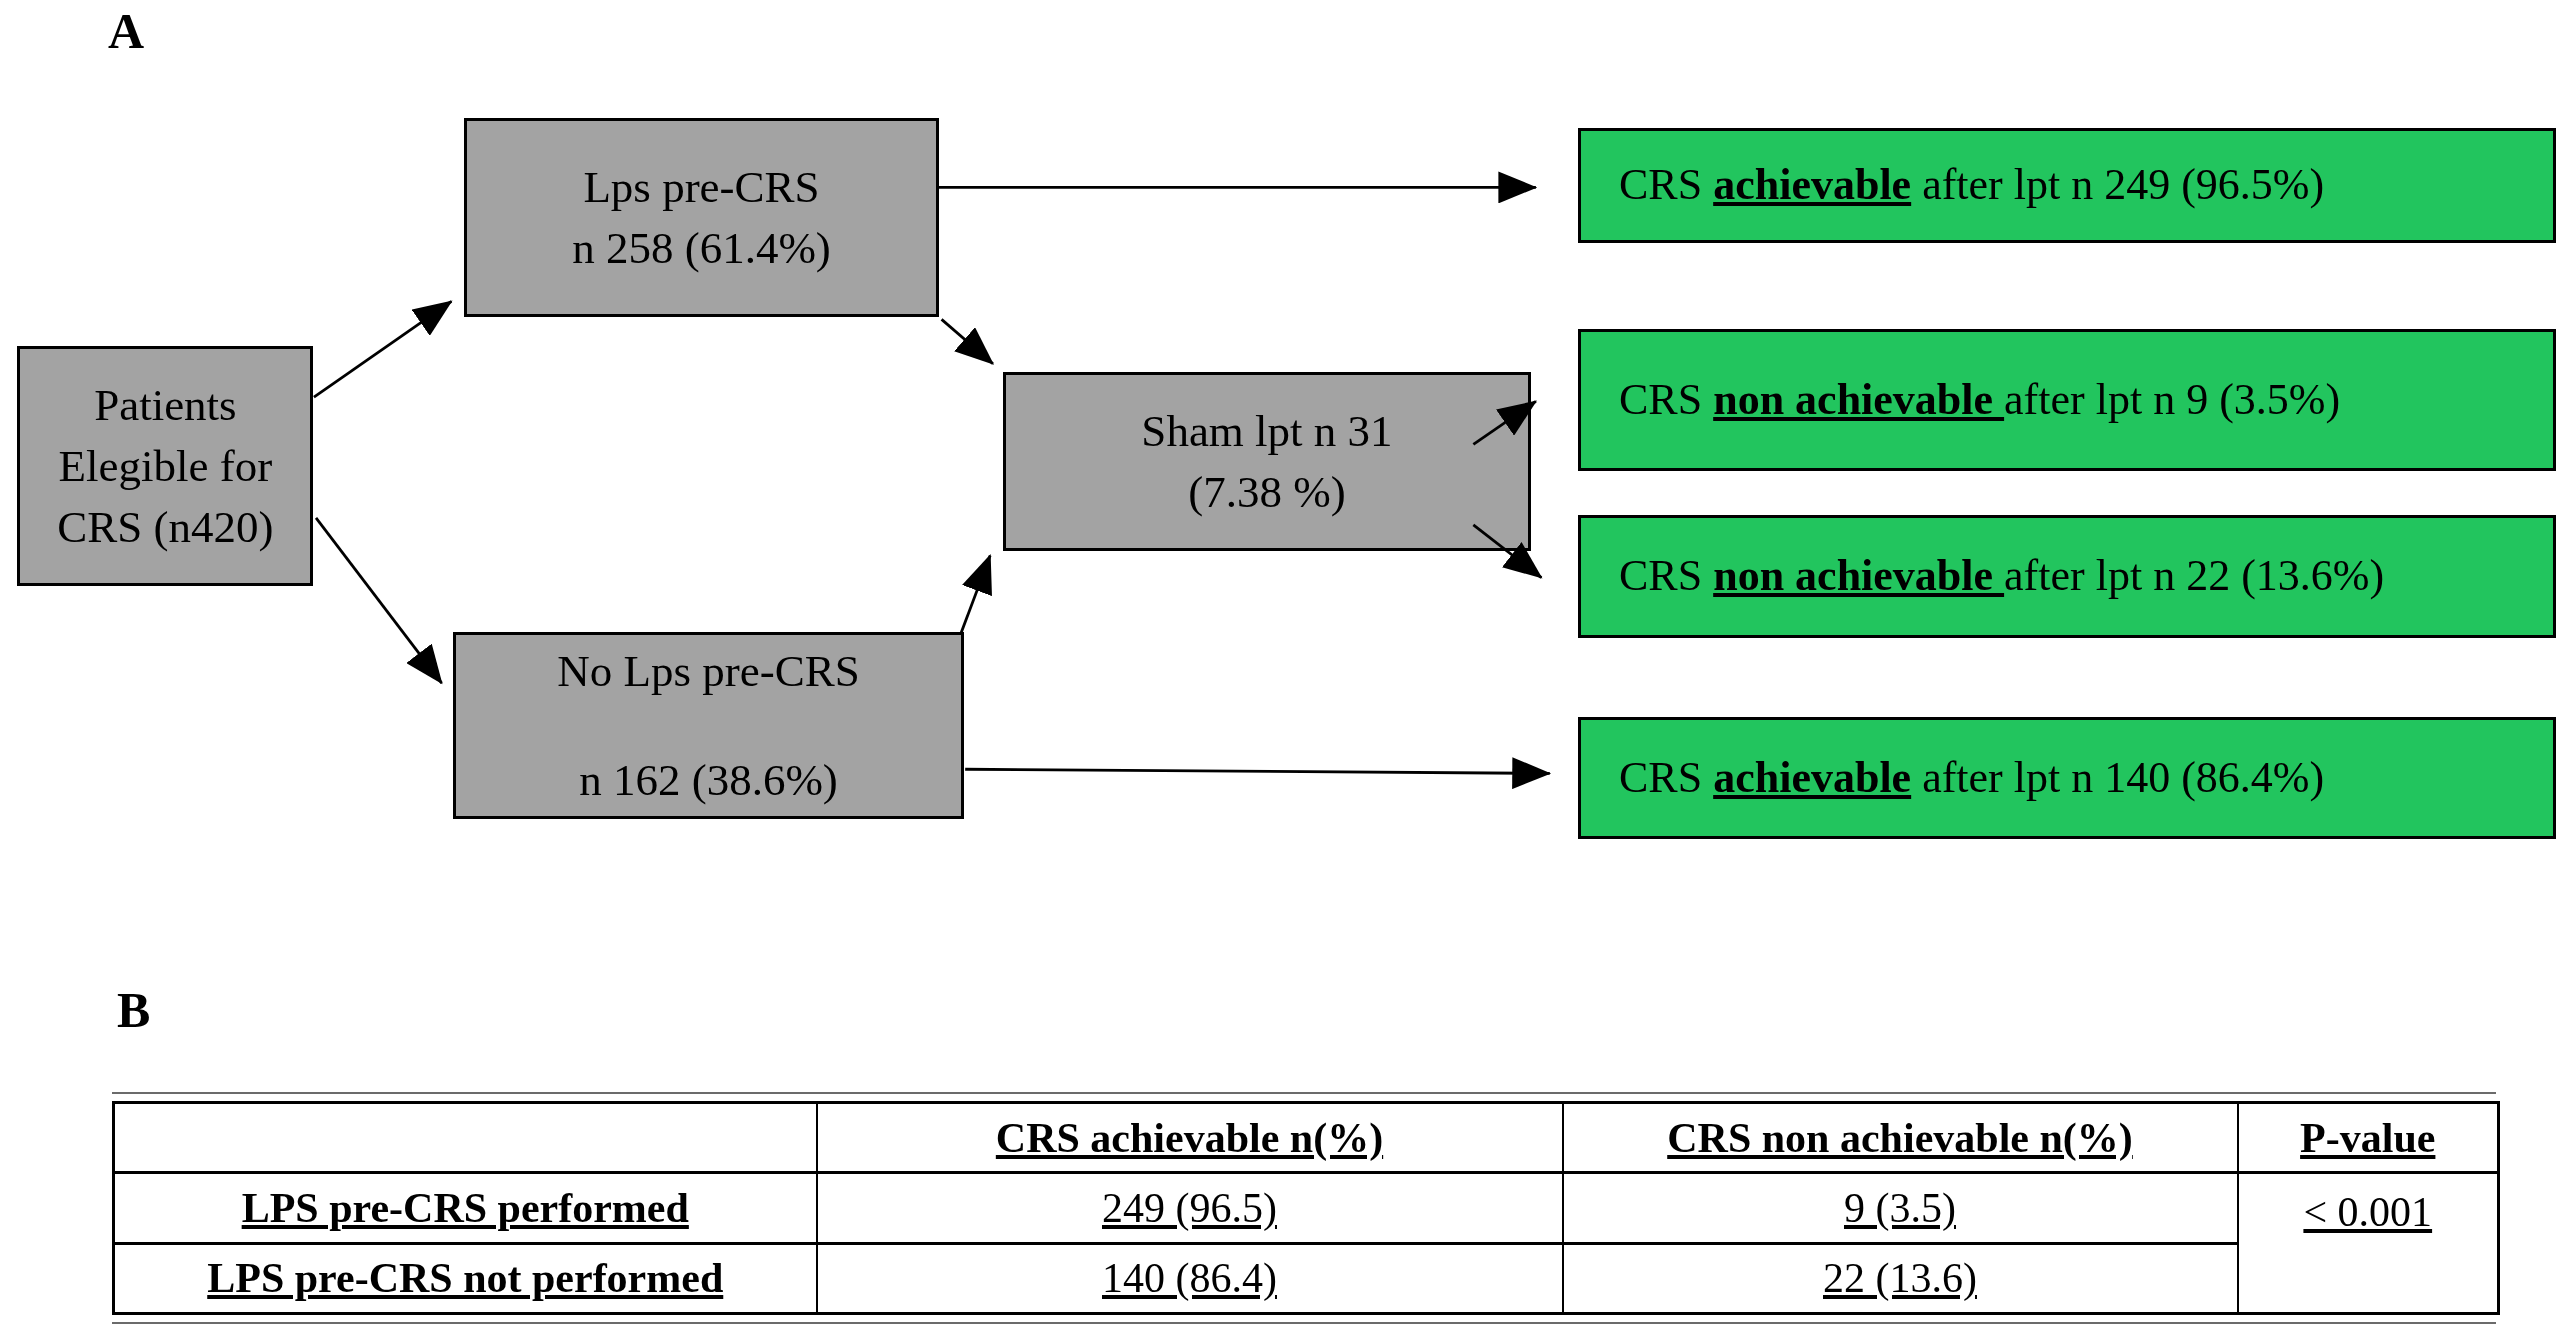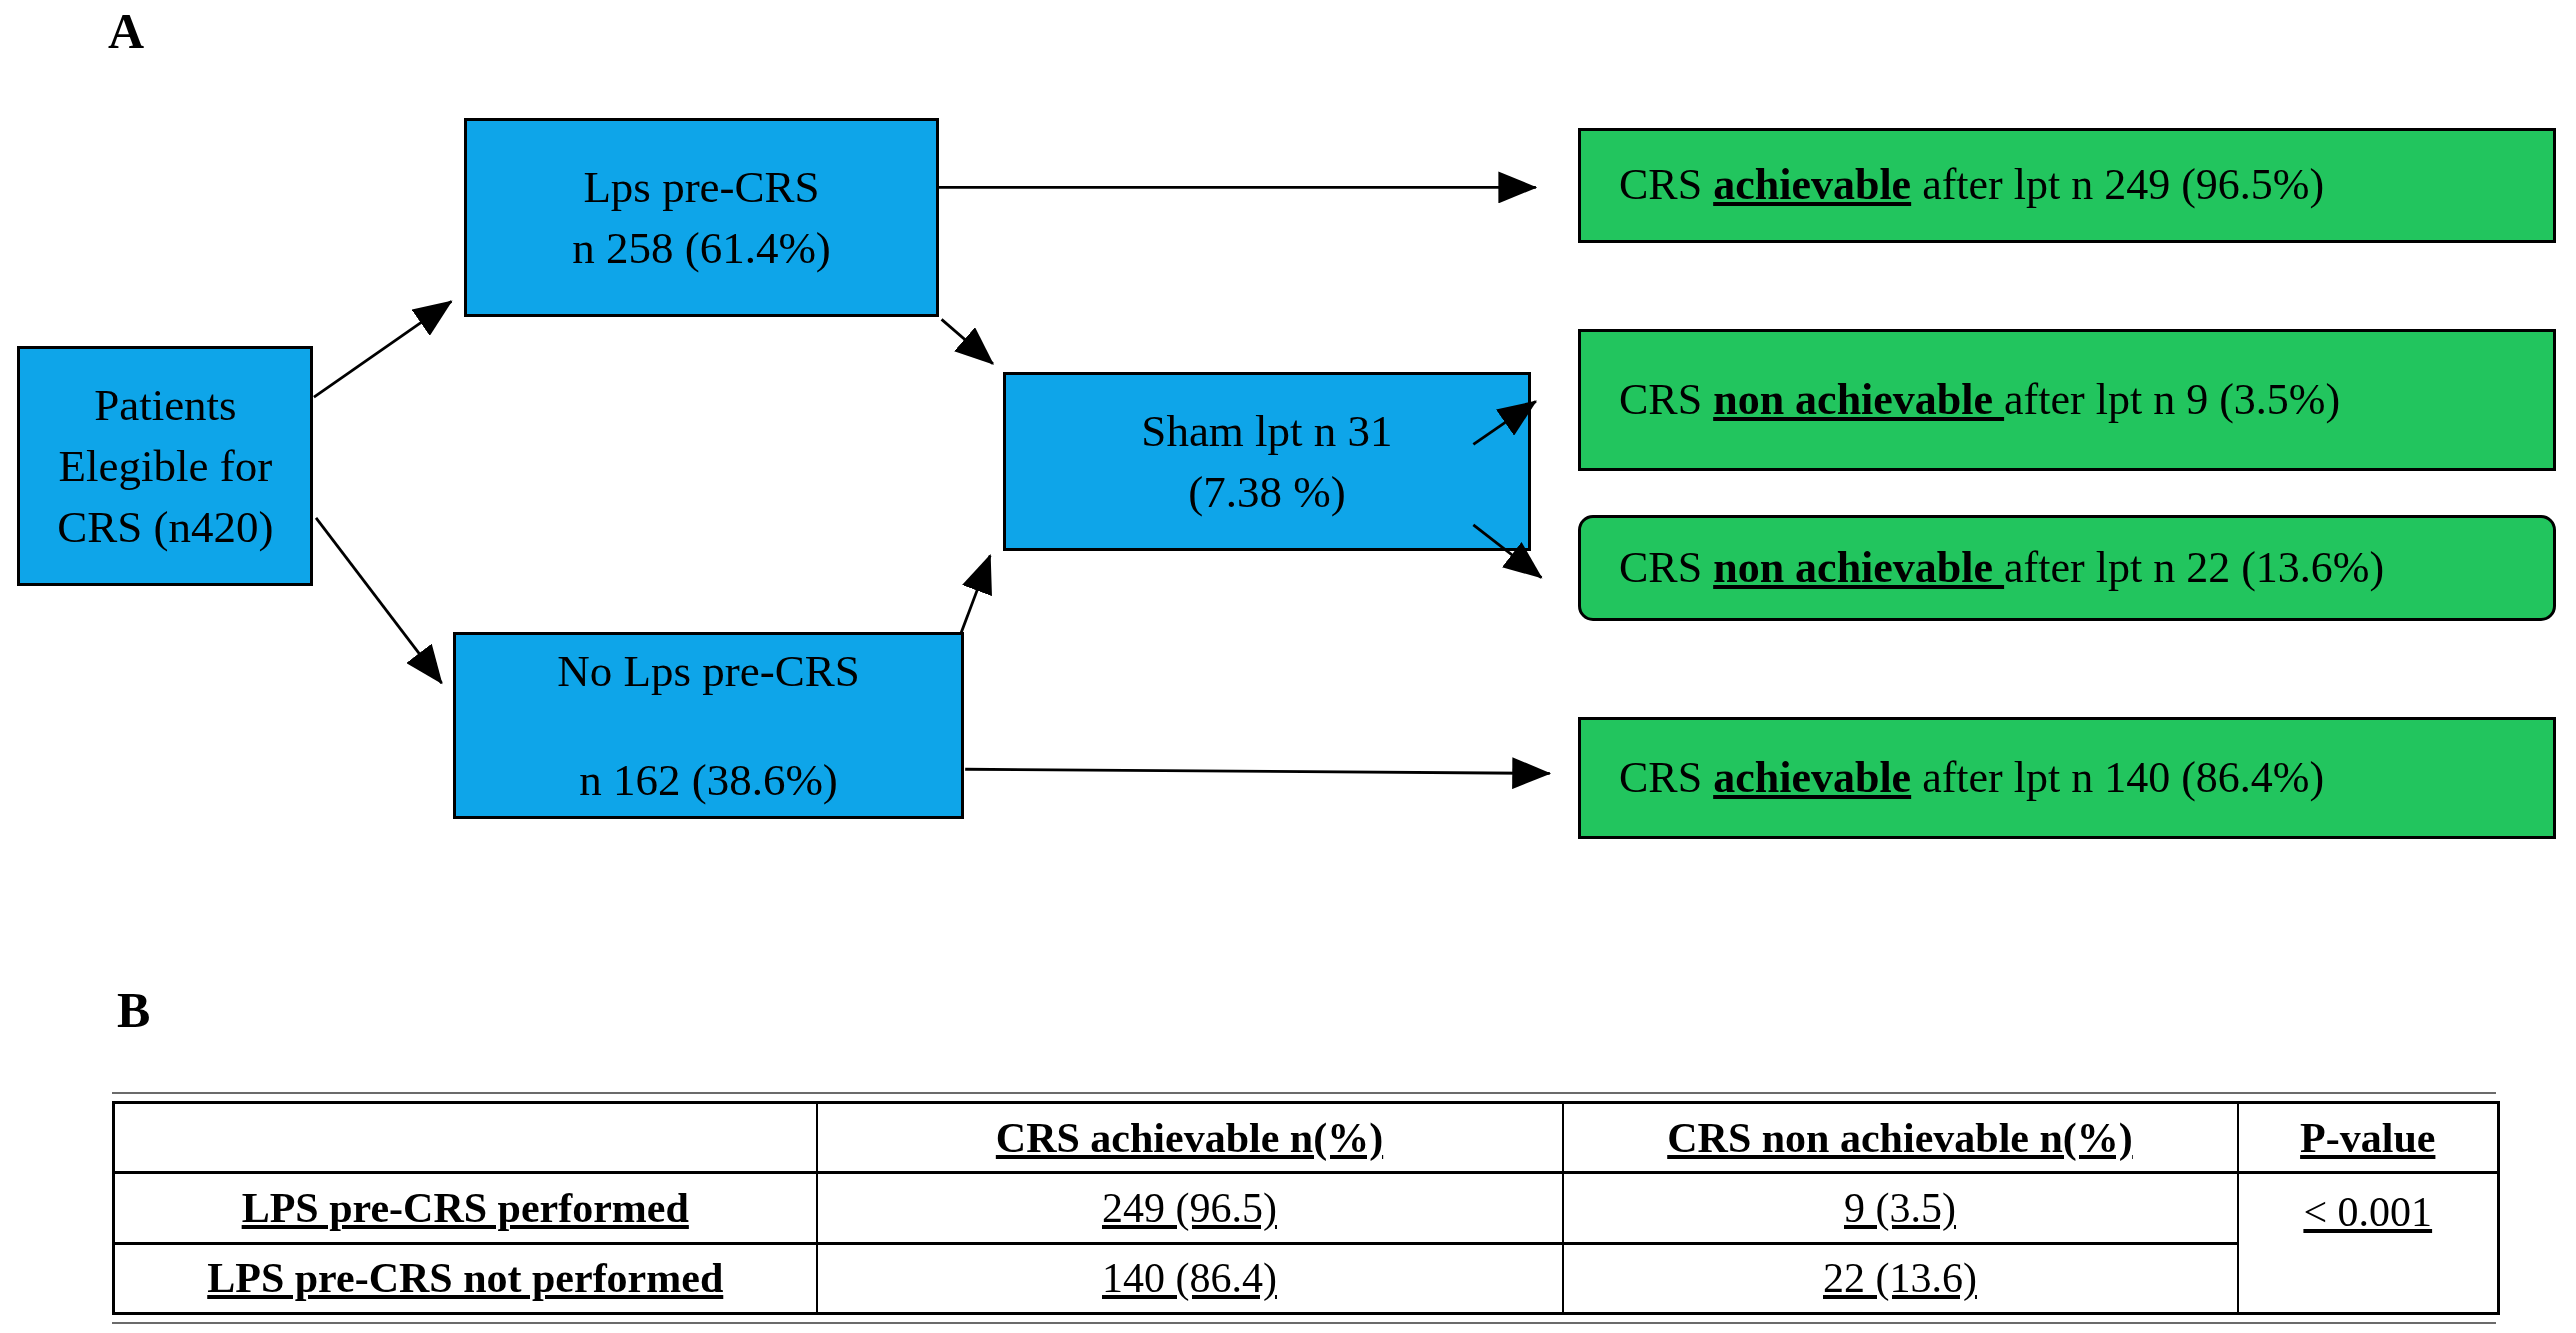--- a/index.html
+++ b/index.html
@@ -21,21 +21,21 @@
     font-size: 50px;
     font-weight: bold;
     line-height: 1;
   }
   #label-a { left: 108px; top: 5.6px; }
   #label-b { left: 117px; top: 985px; }
 
   .flowbox {
     position: absolute;
     border: 3.5px solid #000;
-    background: #0ea5e9;
+    background: #a3a3a3;
     display: flex;
     flex-direction: column;
     align-items: center;
     justify-content: center;
     text-align: center;
     font-size: 45px;
     line-height: 61px;
     box-sizing: border-box;
   }
   #box-patients { left: 17.4px;  top: 346px; width: 296px; height: 240px; }
@@ -53,21 +53,21 @@
     align-items: center;
     text-align: left;
     font-size: 44px;
     line-height: 1.2;
     padding-left: 38px;
     box-sizing: border-box;
     white-space: nowrap;
   }
   #outcome-1 { top: 128px;  height: 115px; }
   #outcome-2 { top: 329px;  height: 142px; }
-  #outcome-3 { top: 515px;  height: 106px; border-radius: 15px; }
+  #outcome-3 { top: 515px;  height: 123px; }
   #outcome-4 { top: 717px; height: 122px; }
   .emph {
     font-weight: bold;
     text-decoration: underline;
     white-space: pre;
   }
 
   #arrow-layer {
     position: absolute;
     left: 0; top: 0;

